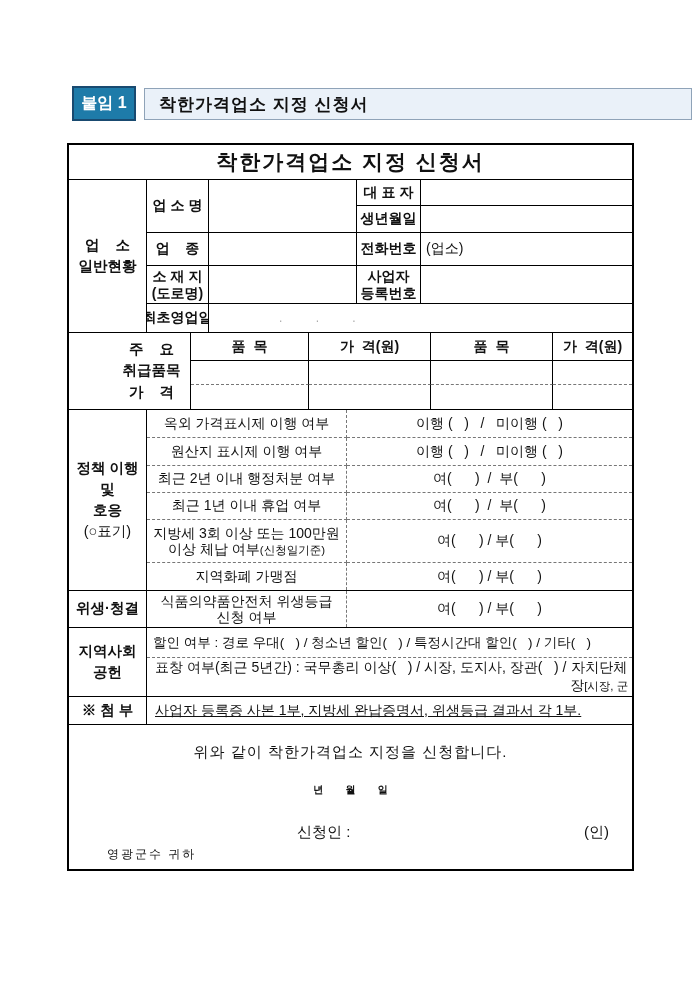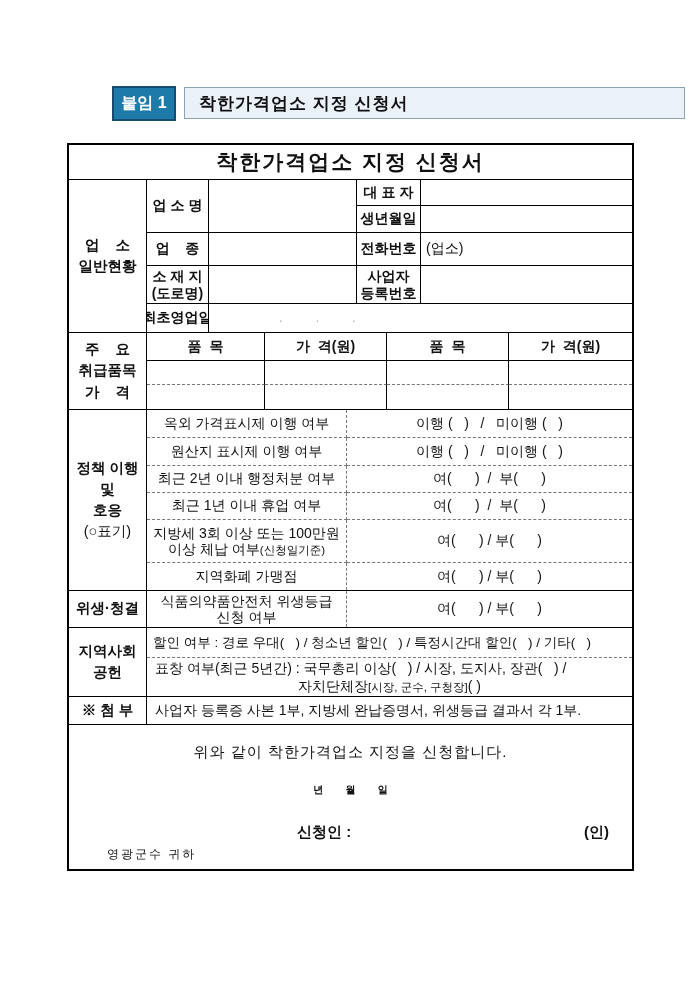--- a/index.html
+++ b/index.html
@@ -1,20 +1,20 @@
 <!DOCTYPE html>
 <html><head>
 <meta charset="utf-8">
 <style>
   * { margin:0; padding:0; box-sizing:border-box; }
   html,body { background:#ffffff; }
   body { width:700px; height:990px; position:relative; font-family:"Liberation Sans", sans-serif; color:#111; }
 
   
-  .hdr { position:absolute; left:72px; top:86px; width:573px; display:flex; align-items:flex-start;margin-left:40px; }
+  .hdr { position:absolute; left:72px; top:86px; width:620px; display:flex; align-items:center; }
   .badge { width:64px; height:35px; background:#1e7ba9; border:2px solid #194a70;
            color:#fff; font-weight:bold; font-size:16px; display:flex; align-items:center;
            justify-content:center; white-space:pre; flex:none; }
   .hdr-bar { flex:1; margin-left:8px; height:32px; margin-top:1px; background:#eaf1f9;
              border:1px solid #8fa3b8; display:flex; align-items:center; padding-left:14px; }
   .hdr-bar span { font-size:17px; font-weight:bold; letter-spacing:1px; white-space:pre; }
 
   
   .form { position:absolute; left:67px; top:143px; width:567px; border:2px solid #000; background:#fff; }
   .title-row { height:35px; border-bottom:1px solid #000; display:flex; align-items:center;
@@ -32,40 +32,40 @@
   .val { padding-left:5px; }
   .ctr { justify-content:center; text-align:center; white-space:pre; }
   .group { border-right:1px solid #000; display:flex; flex-direction:column; align-items:center;
            justify-content:center; font-weight:bold; font-size:14.5px; line-height:1.45;
            white-space:pre; text-align:center; }
   .group .normal { font-weight:normal; }
   .two-line { flex-direction:column; line-height:1.15; }
   .small-inline { font-size:11.5px; }
 
   .sec-general { grid-template-columns:78px 62px 148px 64px 1fr; grid-template-rows:26px 27px 33px 38px 28px; }
-  .sec-items   { grid-template-columns:78px 118px 122px 122px 1fr; grid-template-rows:28px 24px 24px; }
+  .sec-items   { grid-template-columns:78px 118px 122px 122px 1fr; grid-template-rows:28px 24px 24px;padding-left:44px; }
   .sec-policy  { grid-template-columns:78px 200px 1fr; grid-template-rows:28px 28px 27px 27px 43px 27px; }
   .sec-hygiene { grid-template-columns:78px 200px 1fr; grid-template-rows:36px; }
   .sec-comm    { grid-template-columns:78px 1fr; grid-template-rows:30px 38px; }
   .sec-attach  { grid-template-columns:78px 1fr; grid-template-rows:27px; }
 
   .dots { color:#aaa; font-size:12px; padding-left:70px; white-space:pre; }
 
-  .award-cell { flex-direction:column; align-items:stretch; justify-content:center; line-height:1.3; }
+  .award-cell { flex-direction:row; align-items:stretch; justify-content:center; line-height:1.3; }
   .award-l1 { padding-left:8px; white-space:pre; }
   .award-l2 { text-align:center; }
 
   
   .footer { height:144px; position:relative; }
   .stmt { position:absolute; top:18px; left:0; right:0; text-align:center; font-size:15px;
           letter-spacing:1px; white-space:pre; }
   .dateline { position:absolute; top:58px; left:0; right:0; text-align:center; font-size:10px;
               font-weight:bold; white-space:pre; }
   .applicant { position:absolute; top:98px; left:228px; width:312px; display:flex;
-               justify-content:space-between; font-size:15px;font-weight:bold; }
+               justify-content:space-between; font-size:15px; }
   .recipient { position:absolute; left:38px; bottom:6px; font-size:12px; letter-spacing:2px; white-space:pre; }
 </style>
 </head>
 <body>
 
 <div class="hdr">
   <div class="badge">붙임 1</div>
   <div class="hdr-bar">
     <span>착한가격업소 지정 신청서</span>
   </div>
@@ -177,21 +177,21 @@
     <div class="c nr nb award-cell">
       <div class="award-l1">표창 여부(최근 5년간) : 국무총리 이상(   ) / 시장, 도지사, 장관(   ) /</div>
       <div class="award-l2">
         <span>자치단체장</span><span class="small-inline">[시장, 군수, 구청장]</span><span>(   )</span>
       </div>
     </div>
   </div>
 
   <div class="sec sec-attach">
     <div class="group">※ 첨 부</div>
-    <div class="c nr nb" style="padding-left:8px;">사업자 등록증 사본 1부, 지방세 완납증명서, 위생등급 결과서 각 1부.</div>
+    <div class="c nr nb" style="padding-left:8px;text-decoration:underline;">사업자 등록증 사본 1부, 지방세 완납증명서, 위생등급 결과서 각 1부.</div>
   </div>
 
   <div class="sec footer">
     <div class="stmt">위와 같이 착한가격업소 지정을 신청합니다.</div>
     <div class="dateline">년        월        일</div>
     <div class="applicant">
       <span>신청인 :</span>
       <span>(인)</span>
     </div>
     <div class="recipient">영광군수 귀하</div>

